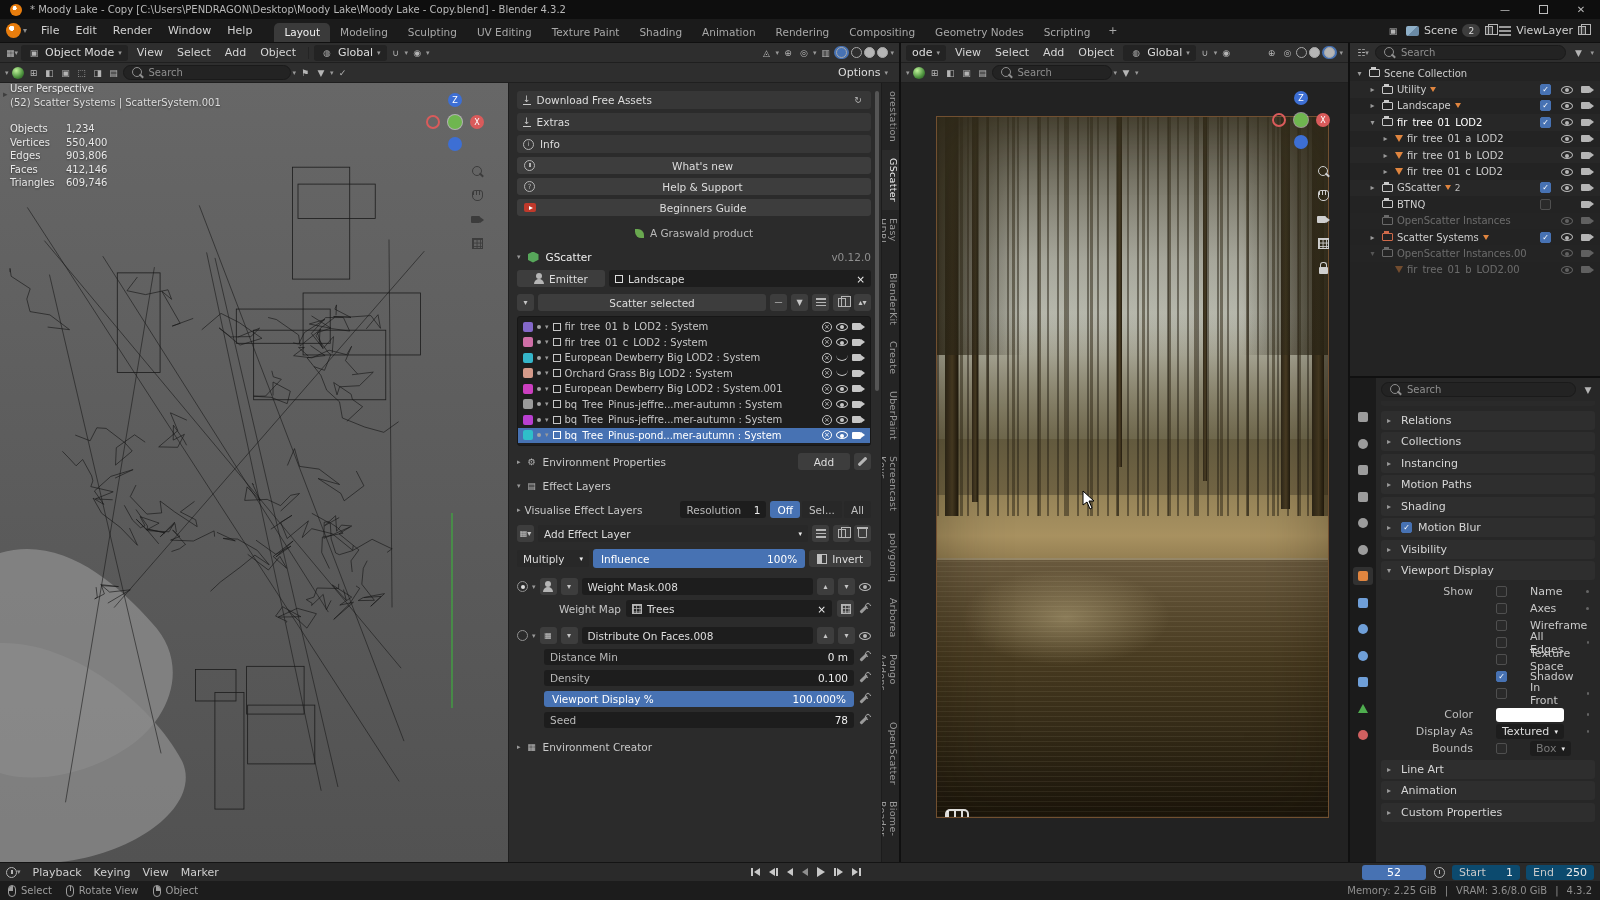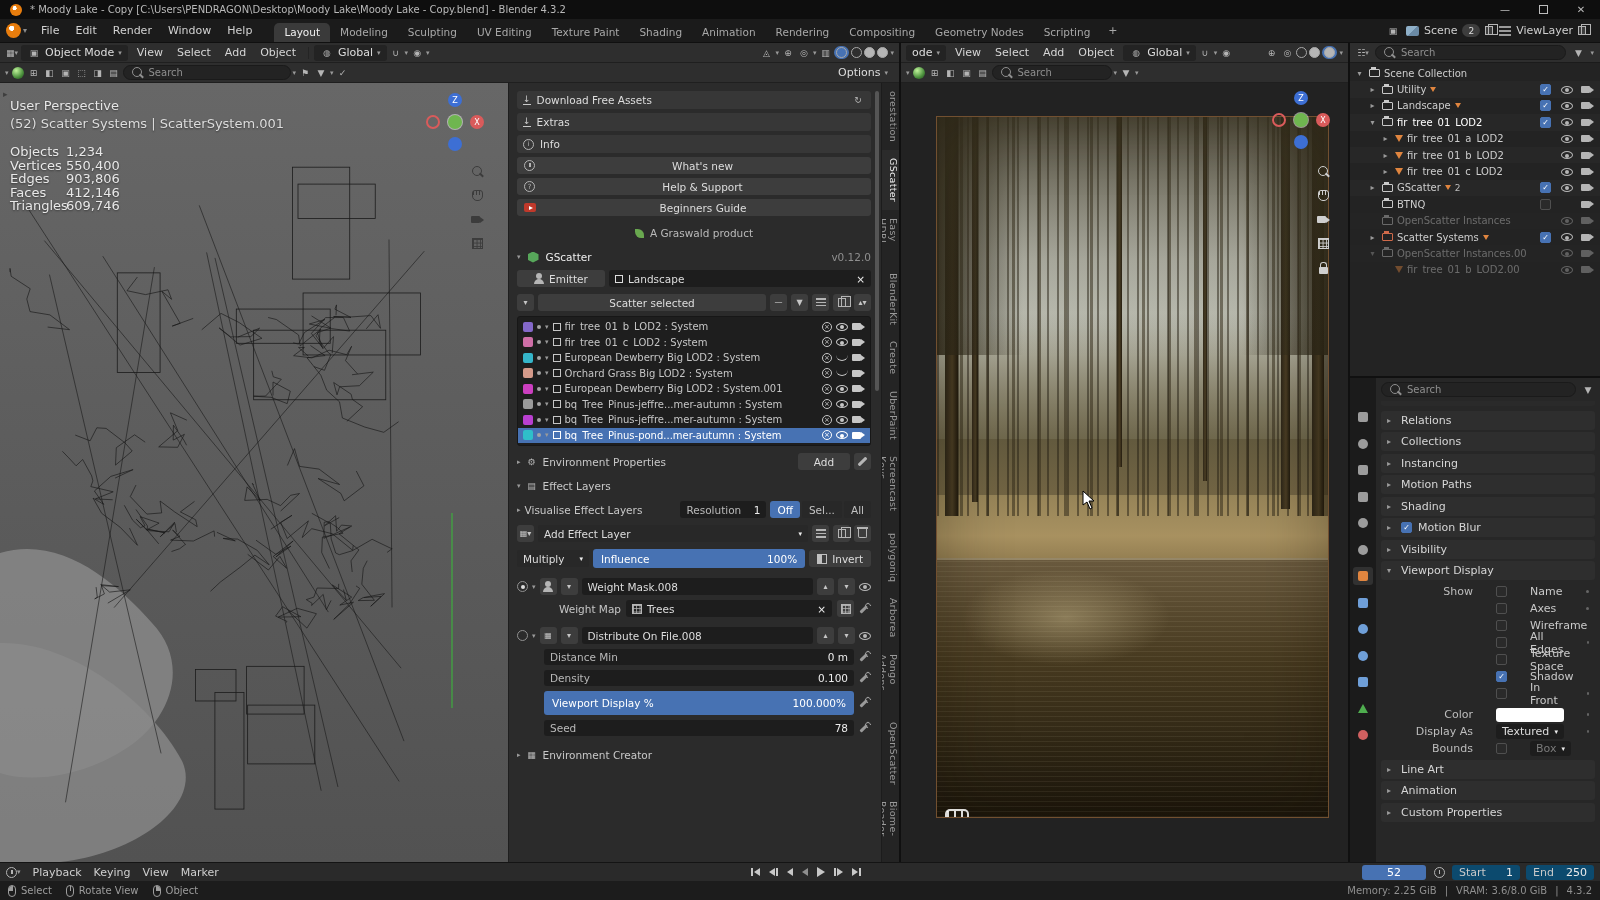--- a/index.html
+++ b/index.html
@@ -40,21 +40,21 @@
 .shade-on{background:#4772b3;border-radius:8px;padding:1px 2px}
 
 .content{position:absolute;left:0;top:43px;right:0;height:819px}
 .vp-left{position:absolute;left:0;top:0;width:899px;height:100%;display:flex;flex-direction:column}
 .vp-right{position:absolute;left:899px;top:0;width:449px;height:100%;display:flex;flex-direction:column;border-left:2px solid #101010}
 .right-col{position:absolute;left:1348px;top:0;width:252px;height:100%;border-left:2px solid #101010}
 .vp-body{flex:1;display:flex;min-height:0}
 
 .canvas3d{position:relative;width:508px;background:linear-gradient(#676767,#5d5d5d 45%,#525252);overflow:hidden}
 .canvas3d svg{position:absolute;inset:0}
-.ov{position:absolute;left:10px;top:15px;color:#e6e6e6;text-shadow:0 1px 2px rgba(0,0,0,.45);font-size:13px}
+.ov{position:absolute;left:10px;top:0;color:#e6e6e6;text-shadow:0 1px 2px rgba(0,0,0,.45);font-size:10px}
 .ov .sel{margin-top:3px;color:#dcdcdc}
 .stats{margin-top:14px}
 .stat-row{display:flex;line-height:13.5px}
 .stat-label{width:56px;color:#e8e8e8}
 .stat-val{color:#e8e8e8}
 .tpanel-arrow{position:absolute;left:3px;top:6px;color:#3e3e3e;font-size:9px}
 
 .gizmo{position:absolute;width:58px;height:58px}
 .gz{position:absolute;width:14px;height:14px;border-radius:50%;display:flex;align-items:center;justify-content:center;font-size:8px;color:#fff}
 .gz.zlab{left:22px;top:0;background:#3d6fd4}
@@ -701,21 +701,21 @@
                 <span class="i-grid"></span>
               </span>
             <span class="i-wr"></span>
           </div>
           <div class="row" style="margin-top:10px">
             <span class="i-rad"></span>
             <span class="caret">▾</span>
             <span class="sq-btn">▦</span>
             <span class="sq-btn">▾</span>
             <span class="fld flex1">
-                <span>Distribute On File.008</span>
+                <span>Distribute On Faces.008</span>
               </span>
             <span class="sq-btn">▴</span>
             <span class="sq-btn">▾</span>
             <span class="i-eye" style="color:#b5b5b5"></span>
           </div>
           <div id="g-fields">
               <div class="param-row">
                 <span class="p-ind"></span>
                 <span class="fld flex1" style="height:16px">
                   <span class="fld-lab">Distance Min</span>
@@ -726,21 +726,21 @@
               <div class="param-row">
                 <span class="p-ind"></span>
                 <span class="fld flex1" style="height:16px">
                   <span class="fld-lab">Density</span>
                   <span class="fld-val">0.100</span>
                 </span>
                 <span class="i-wr"></span>
               </div>
               <div class="param-row">
                 <span class="p-ind"></span>
-                <span class="slider-fld" style="height:24px">
+                <span class="slider-fld" style="height:16px">
                   <span class="slider-fill"></span>
                   <span class="slider-l">Viewport Display %</span>
                   <span class="slider-r">100.000%</span>
                 </span>
                 <span class="i-wr"></span>
               </div>
               <div class="param-row">
                 <span class="p-ind"></span>
                 <span class="fld flex1" style="height:16px">
                   <span class="fld-lab">Seed</span>

